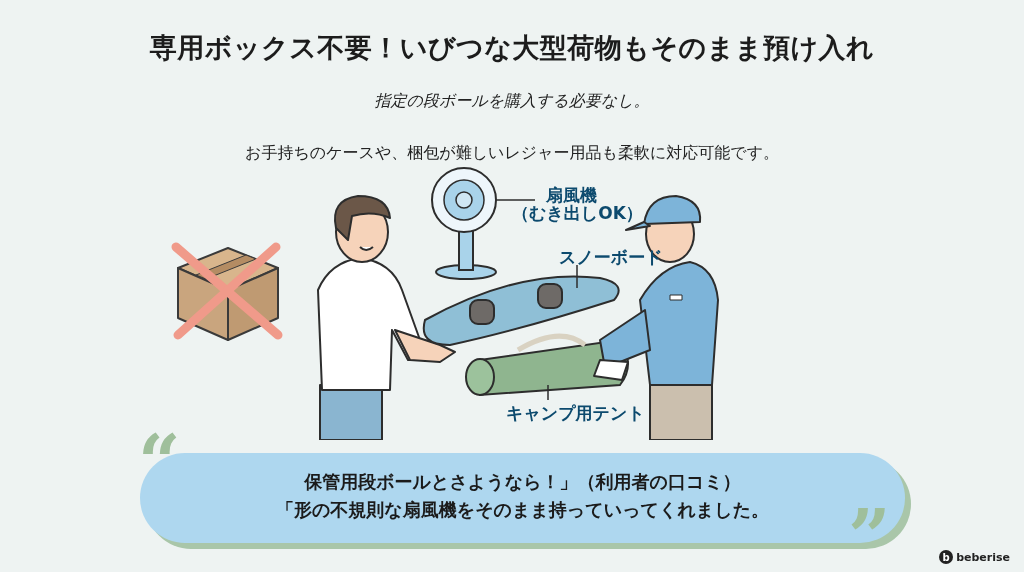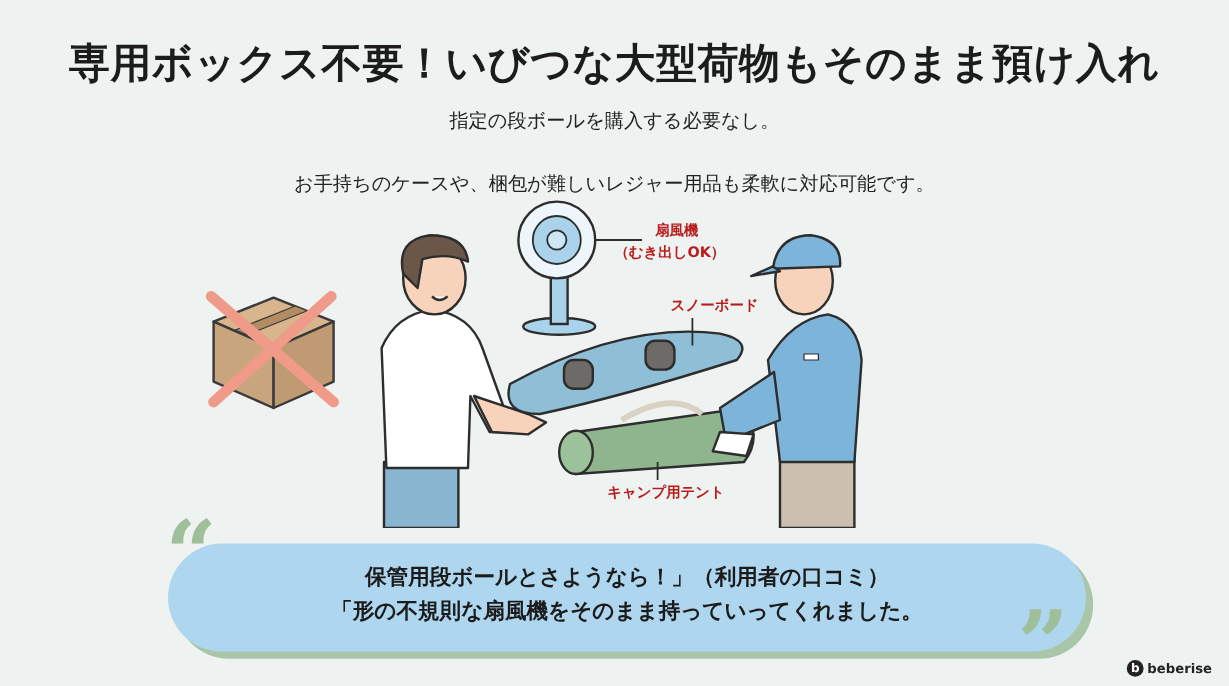--- a/index.html
+++ b/index.html
@@ -1,22 +1,22 @@
 <!DOCTYPE html>
 <html><head>
 <meta charset="utf-8">
 <style>
   html,body{margin:0;padding:0;}
   body{width:1024px;height:572px;background:#eef3f2;position:relative;overflow:hidden;font-family:"DejaVu Sans","Liberation Sans",sans-serif;color:#1c1c1c;}
-  .title{position:absolute;top:30px;left:0;width:1024px;text-align:center;font-size:34px;font-weight:bold;letter-spacing:0.5px;}
+  .title{position:absolute;top:30px;left:0;width:1024px;text-align:center;font-size:27px;font-weight:bold;letter-spacing:0.5px;}
   .sub{position:absolute;left:0;width:1024px;text-align:center;font-size:16px;color:#222;}
-  .sub1{top:91px;}
+  .sub1{top:91px;font-style:italic;}
   .sub2{top:117px;margin-top:26px;}
   .illus{position:absolute;left:0;top:0;}
-  .lbl{position:absolute;font-size:12px;font-weight:bold;color:#b91c1c;white-space:nowrap;}
+  .lbl{position:absolute;font-size:17px;font-weight:bold;color:#0c4a6e;white-space:nowrap;}
   .quote-box{position:absolute;left:140px;top:453px;width:765px;height:90px;background:#aed7ef;border-radius:46px;box-shadow:6px 6px 0 #a9c6a9;}
   .quote-text{position:absolute;left:140px;top:468px;width:765px;text-align:center;font-size:18px;font-weight:bold;line-height:28px;color:#1b1b1b;}
   .qmark{position:absolute;font-family:"DejaVu Serif",serif;font-weight:bold;color:#9fbf9b;font-size:74px;line-height:1;}
   .logo{position:absolute;right:14px;bottom:8px;display:flex;align-items:center;gap:3px;font-size:11px;font-weight:bold;color:#222;}
   .logo .circ{width:14px;height:14px;border-radius:50%;background:#222;color:#fff;font-size:10px;display:flex;align-items:center;justify-content:center;}
 </style>
 </head>
 <body>
 
 <div class="title">専用ボックス不要！いびつな大型荷物もそのまま預け入れ</div>

